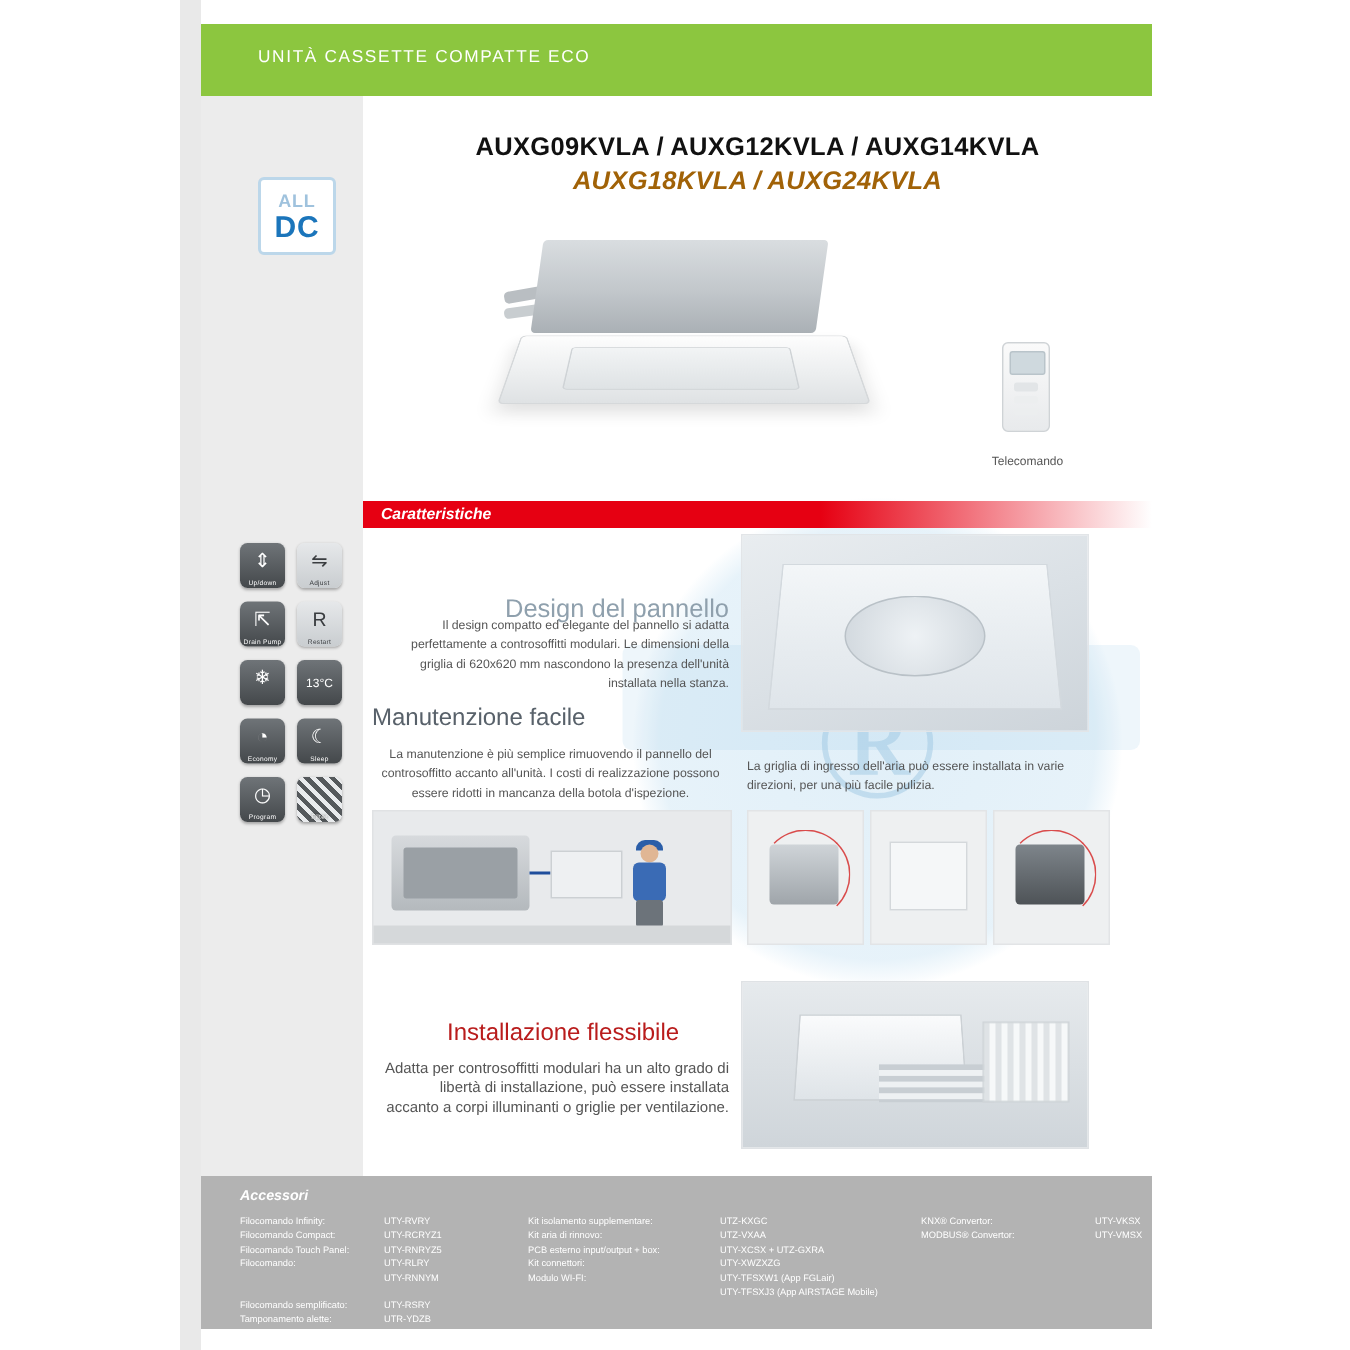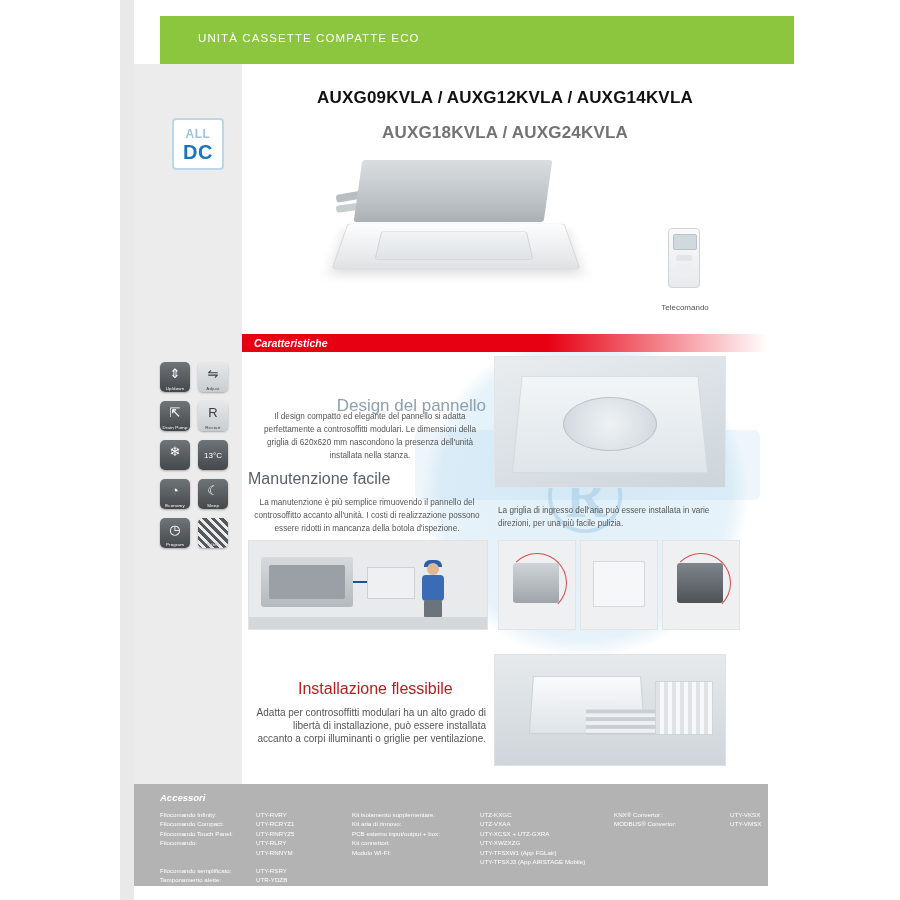--- a/index.html
+++ b/index.html
@@ -14,21 +14,20 @@
   .page{position:absolute;inset:0;background:#fff;}
 
   
   .left-bar{position:absolute;left:120px;top:0;width:14px;height:900px;background:#e9e9e9;}
   .left-bar2{position:absolute;left:134px;top:64px;width:108px;height:720px;background:#ececec;}
 
   
   .green-header{
     position:absolute;left:134px;top:16px;width:634px;height:48px;
     background:#8cc63f;
-    margin-left:26px;
   }
   .green-header .ttl{
     position:absolute;left:38px;top:16px;
     font-size:11.5px;letter-spacing:1.1px;color:#ffffff;
     text-transform:uppercase;
   }
 
   
   .watermark{
     position:absolute;left:420px;top:330px;width:330px;height:330px;
@@ -53,21 +52,21 @@
     position:absolute;left:172px;top:118px;width:48px;height:48px;
     border:2px solid #bcd7ea;border-radius:4px;background:#fff;
     text-align:center;
   }
   .alldc .l1{font-size:12px;font-weight:bold;color:#9fc2dd;margin-top:7px;letter-spacing:.5px;}
   .alldc .l2{font-size:20px;font-weight:bold;color:#1b75bb;letter-spacing:.5px;}
 
   
   .models{position:absolute;left:242px;top:88px;width:526px;text-align:center;}
   .models .m1{font-size:17px;font-weight:bold;color:#111;letter-spacing:.2px;}
-  .models .m2{font-size:17px;font-weight:bold;color:#737373;margin-top:15px;letter-spacing:.2px;}
+  .models .m2{font-size:17px;font-weight:bold;color:#a16207;margin-top:3px;letter-spacing:.2px;font-style:italic;}
 
   
   .hero{position:absolute;left:330px;top:150px;width:260px;height:160px;}
   .hero .unit-body{
     position:absolute;left:28px;top:10px;width:190px;height:62px;
     background:linear-gradient(180deg,#d9dde0 0%,#c2c7cb 55%,#aab0b5 100%);
     transform:skewX(-8deg);border-radius:3px;
   }
   .hero .panel{
     position:absolute;left:10px;top:58px;width:230px;height:72px;
@@ -128,21 +127,21 @@
     position:absolute;left:494px;top:356px;width:230px;height:130px;
     background:linear-gradient(160deg,#e9edf0 0%,#dbe1e6 50%,#cdd4da 100%);
     border:1px solid #e2e5e8;
   }
   .sec1-img .ceil{position:absolute;left:22px;top:14px;width:184px;height:100px;
     background:linear-gradient(180deg,#f3f6f8,#dfe5ea);transform:perspective(300px) rotateX(18deg);border:1px solid #d3d9de;}
   .sec1-img .grl{position:absolute;left:68px;top:40px;width:92px;height:52px;border:1px solid #b9c1c7;border-radius:50%;
     background:radial-gradient(circle,#eef2f5,#cfd6dc);}
   .sec1-title{position:absolute;left:254px;top:366px;width:232px;text-align:right;}
   .sec1-title .t{font-size:17px;color:#8fa0ad;font-weight:normal;line-height:20px;margin-top:30px;}
-  .sec1-body{position:absolute;left:254px;top:410px;width:232px;text-align:center;font-size:8.2px;color:#555;line-height:13px;}
+  .sec1-body{position:absolute;left:254px;top:410px;width:232px;text-align:right;font-size:8.2px;color:#555;line-height:13px;}
 
   
   .sec2-title{position:absolute;left:248px;top:470px;font-size:16px;color:#58616a;}
   .sec2-body{position:absolute;left:248px;top:496px;width:238px;text-align:center;font-size:8.2px;color:#555;line-height:13px;}
   .sec2-right{position:absolute;left:498px;top:504px;width:240px;font-size:8.2px;color:#555;line-height:13px;}
 
   .sec2-img1{position:absolute;left:248px;top:540px;width:238px;height:88px;background:#e8eaec;border:1px solid #e0e2e4;}
   .sec2-img1 .unit{position:absolute;left:12px;top:16px;width:92px;height:50px;background:linear-gradient(180deg,#d7dadd,#b4b9bd);border-radius:3px;}
   .sec2-img1 .unit .in{position:absolute;left:8px;top:8px;width:76px;height:34px;background:#9aa0a5;border-radius:2px;}
   .sec2-img1 .board{position:absolute;left:118px;top:26px;width:46px;height:30px;background:#eef0f2;border:1px solid #ccd0d3;}

